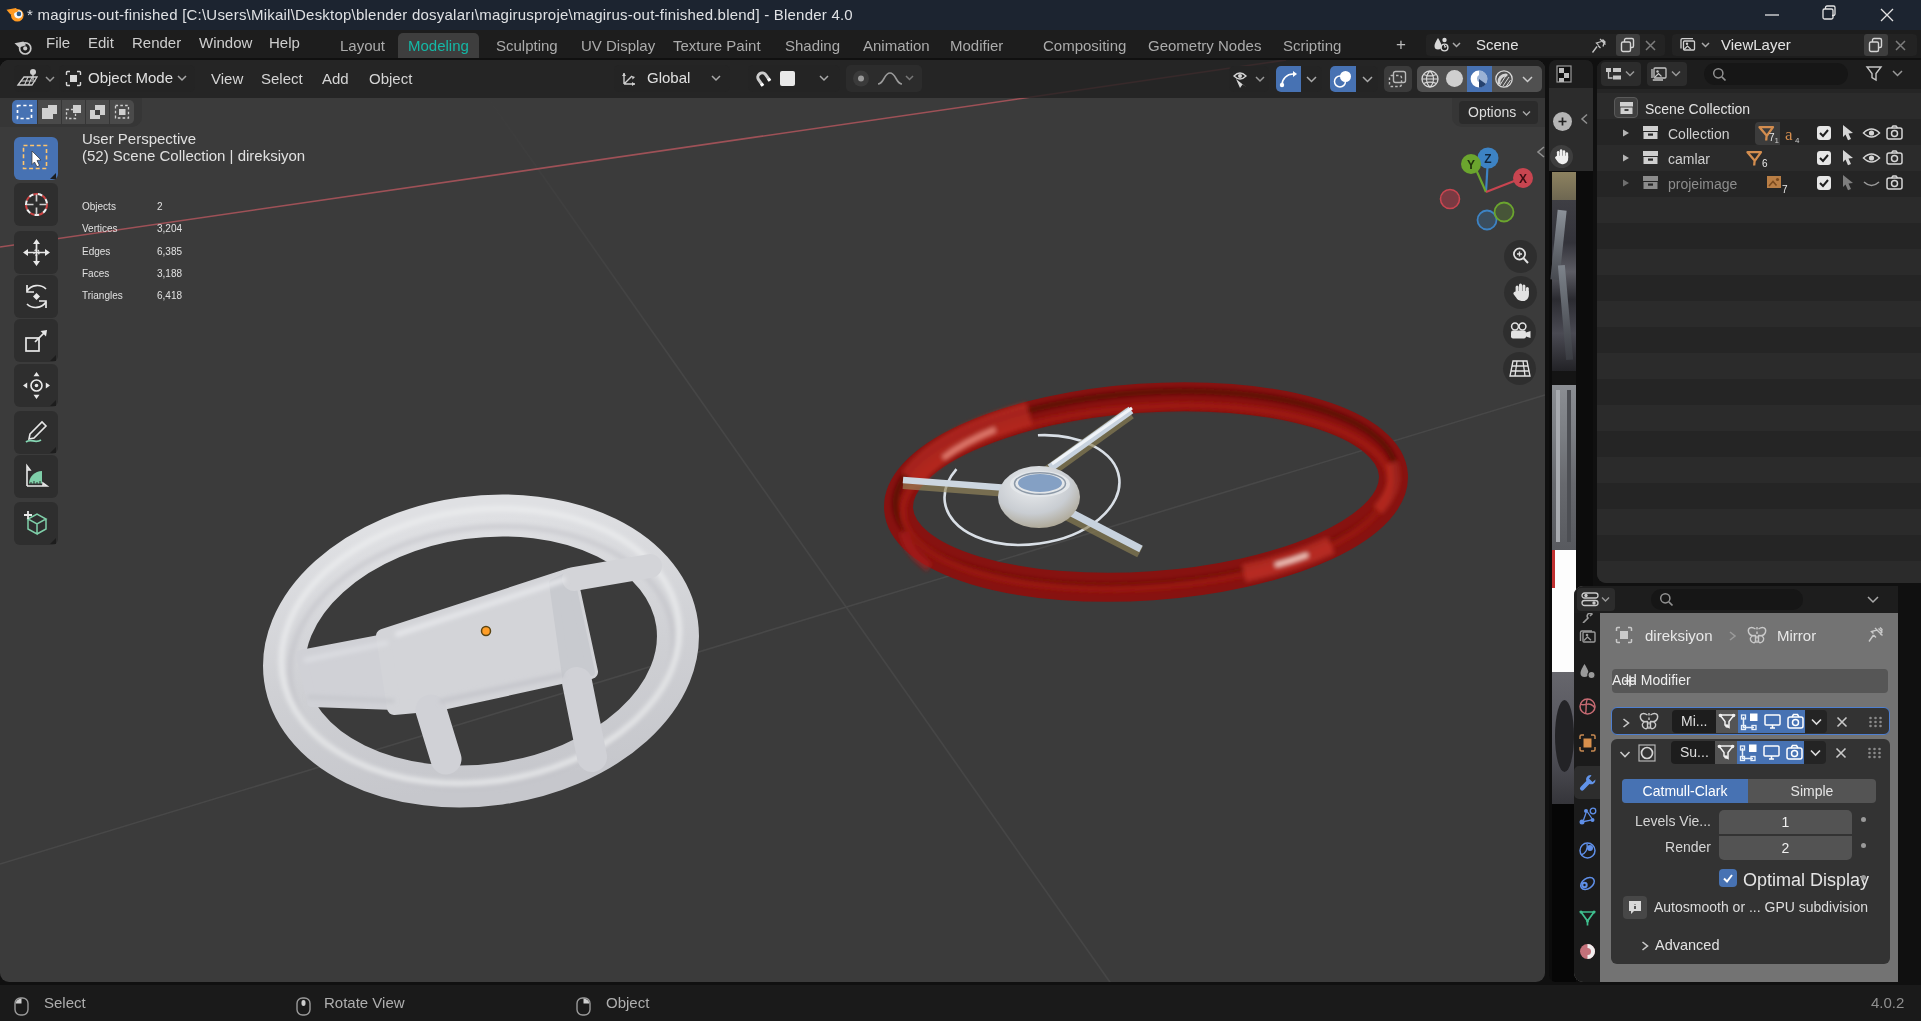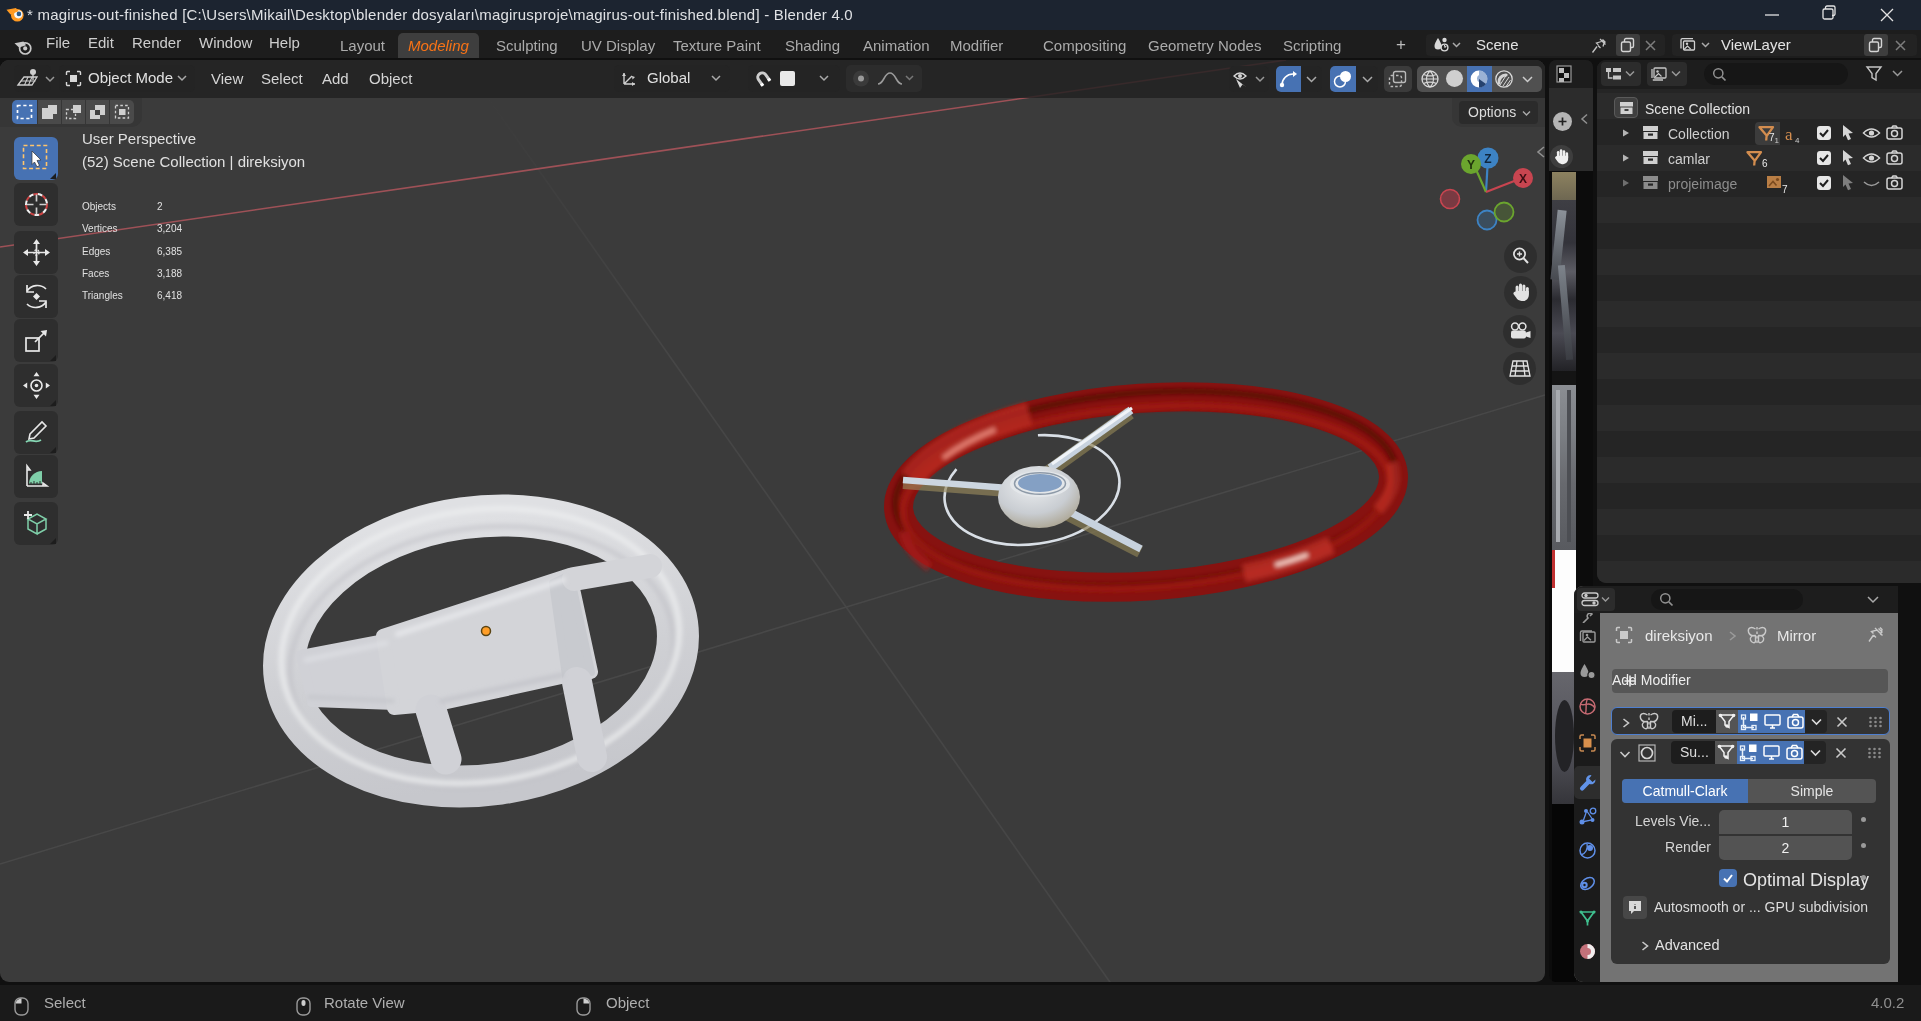--- a/index.html
+++ b/index.html
@@ -8,21 +8,21 @@
 #root { position:absolute; top:0; left:0; width:1921px; height:1021px; will-change:transform; }
 
 
 #titlebar { top:0; left:0; width:1921px; height:30px; background:#1c2430; color:#d5d5d5; }
 #titletext { left:27px; top:6px; font-size:15px; letter-spacing:0.22px; color:#dfe1e4; }
 
 
 #topbar { top:30px; left:0; width:1921px; height:28px; background:#1d1d1d; color:#c3c3c3; font-size:15px;padding-left:25px; }
 .menuitem { top:4px; color:#cecece; }
 .wstab { top:3px; height:25px; line-height:25px; color:#ababab; padding:0 10px; border-radius:5px 5px 0 0; }
-.wstab.active { background:#3e3e3e; color:#f97316;font-style:italic; }
+.wstab.active { background:#3e3e3e; color:#14b8a6; }
 
 
 #viewport { top:60px; left:0; width:1545px; height:922px; background:#3b3b3b; border-radius:9px; overflow:hidden; }
 #vheader { top:0; left:0; width:1545px; height:38px; background:rgba(33,33,33,0.82); }
 .hbtn { background:#242424; border-radius:5px; color:#d8d8d8;text-decoration:underline; }
 .hmenu { font-size:15px; color:#d5d5d5; top:10px; }
 .toolbtn { left:14px; width:44px; height:43px; background:#2e2e2e; border-radius:6px; }
 .toolbtn.active { background:#4772b3; }
 .navcirc { width:33px; height:33px; border-radius:50%; background:rgba(38,38,38,0.62); }
 
@@ -377,21 +377,21 @@
   <div class="abs" style="left:1459px;top:3px;width:79px;height:23px;background:#2b2b2b;border-radius:4px">
     <div class="abs" style="left:9px;top:3px;font-size:14px;color:#dcdcdc">Options</div>
     <svg class="abs" style="left:62px;top:9px" width="12" height="8">
             <path d="M2 1.5 l3.5 3.5 l3.5 -3.5" stroke="#aaa" stroke-width="1.4" fill="none"></path>
           </svg>
   </div>
 </div>
 
 <div class="abs" style="left:82px;top:70px;color:#e0e0e0;font-size:15px">
   <div>User Perspective</div>
-  <div style="margin-top:6px">(52) Scene Collection | direksiyon</div>
+  <div style="margin-top:0">(52) Scene Collection | direksiyon</div>
 </div>
 <div class="abs" style="left:82px;top:136px;color:#e0e0e0;font-size:10px;line-height:22.3px">
   <div>Objects<span style="position:absolute;left:75px">2</span></div>
   <div>Vertices<span style="position:absolute;left:75px">3,204</span></div>
   <div>Edges<span style="position:absolute;left:75px">6,385</span></div>
   <div>Faces<span style="position:absolute;left:75px">3,188</span></div>
   <div>Triangles<span style="position:absolute;left:75px">6,418</span></div>
 </div>
 
 <div class="abs toolbtn active" style="top:77px">

